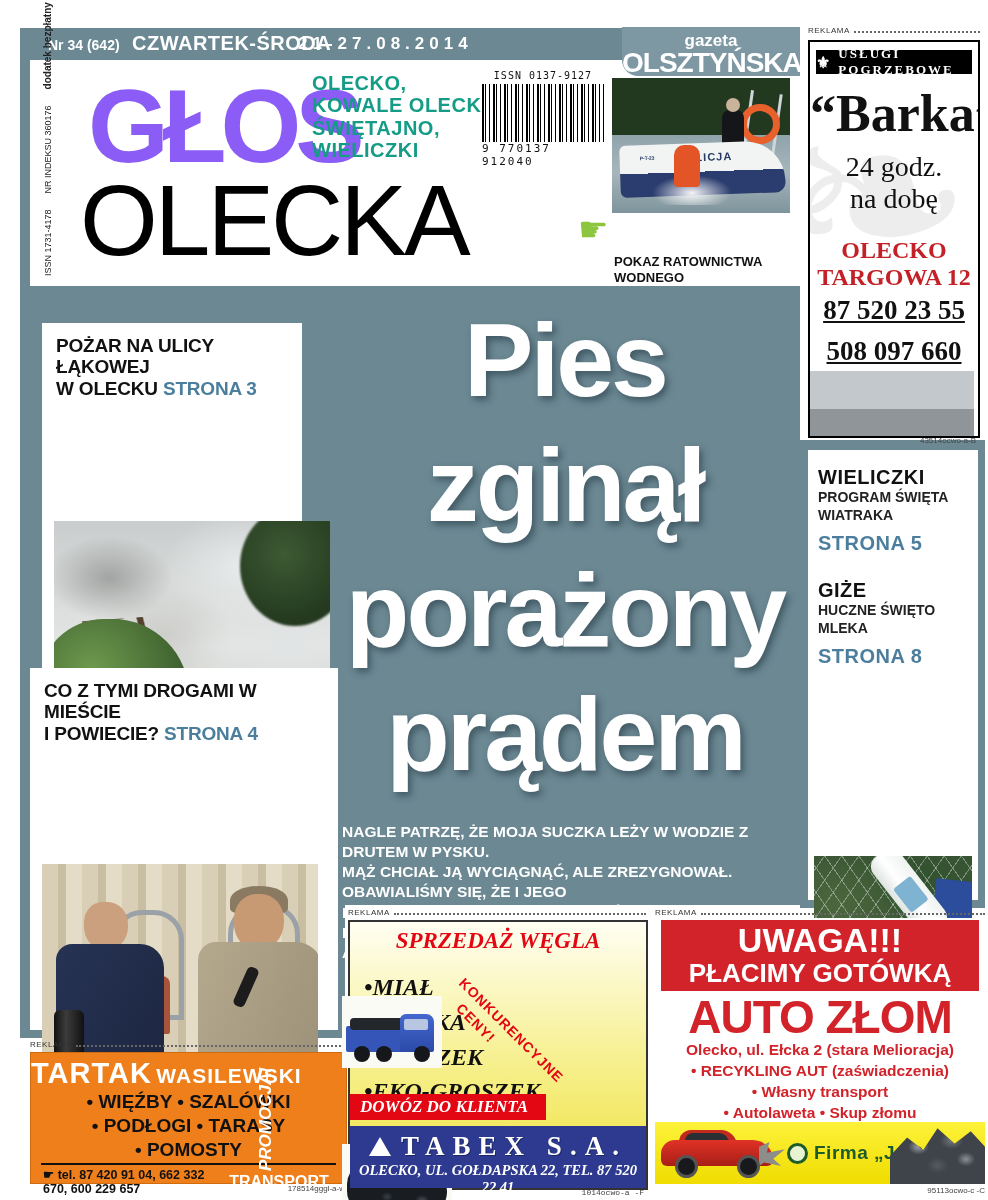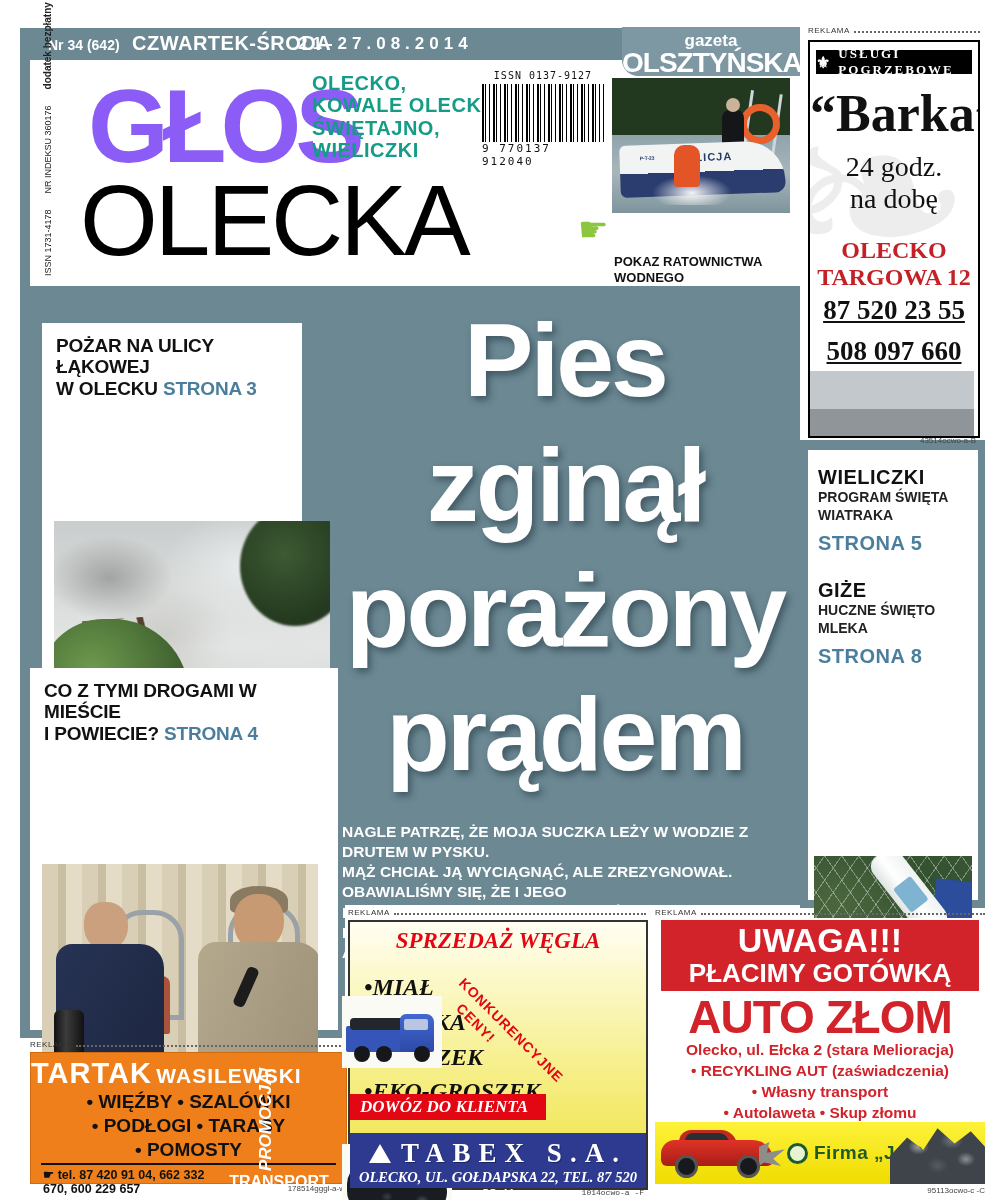--- a/index.html
+++ b/index.html
@@ -445,21 +445,21 @@
       <div class="w" style="left:12px;"></div>
       <div class="w" style="left:34px;"></div>
       <div class="w" style="right:12px;"></div>
     </div>
     <div class="abs ph ph-coal" style="right:8px;top:118px;width:110px;height:82px;">
       <div class="pile"></div>
     </div>
     <div class="abs wg-band" style="left:0;top:172px;width:186px;height:26px;">
       <span>DOWÓZ DO KLIENTA</span>
     </div>
-    <div class="abs wg-footer" style="left:0;bottom:0;width:100%;height:55px;">
+    <div class="abs wg-footer" style="left:0;bottom:0;width:100%;height:62px;">
       <div style="display:flex;align-items:center;justify-content:center;gap:10px;padding-top:5px;">
         <div class="tri"></div>
         <div class="wg-co">TABEX S.A.</div>
       </div>
       <div class="wg-addr">OLECKO, UL. GOŁDAPSKA 22, TEL. 87 520 22 41</div>
     </div>
   </div>
   <div class="abs adcode" style="left:348px;top:1188px;width:296px;font-family:Liberation Mono, monospace;">1014ocwo-a -F</div>
 
   <div class="abs rk" style="left:655px;top:908px;width:330px;">

